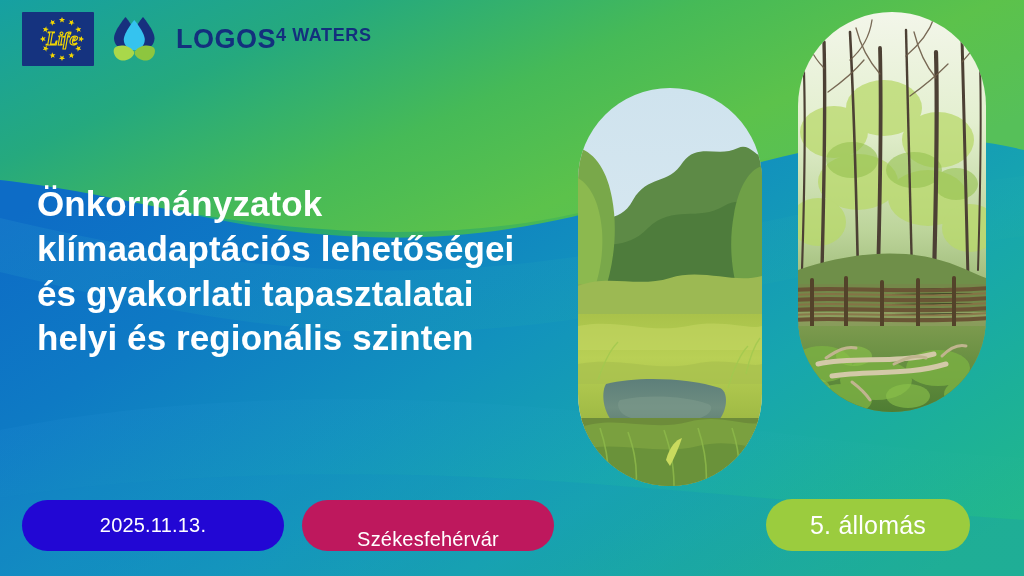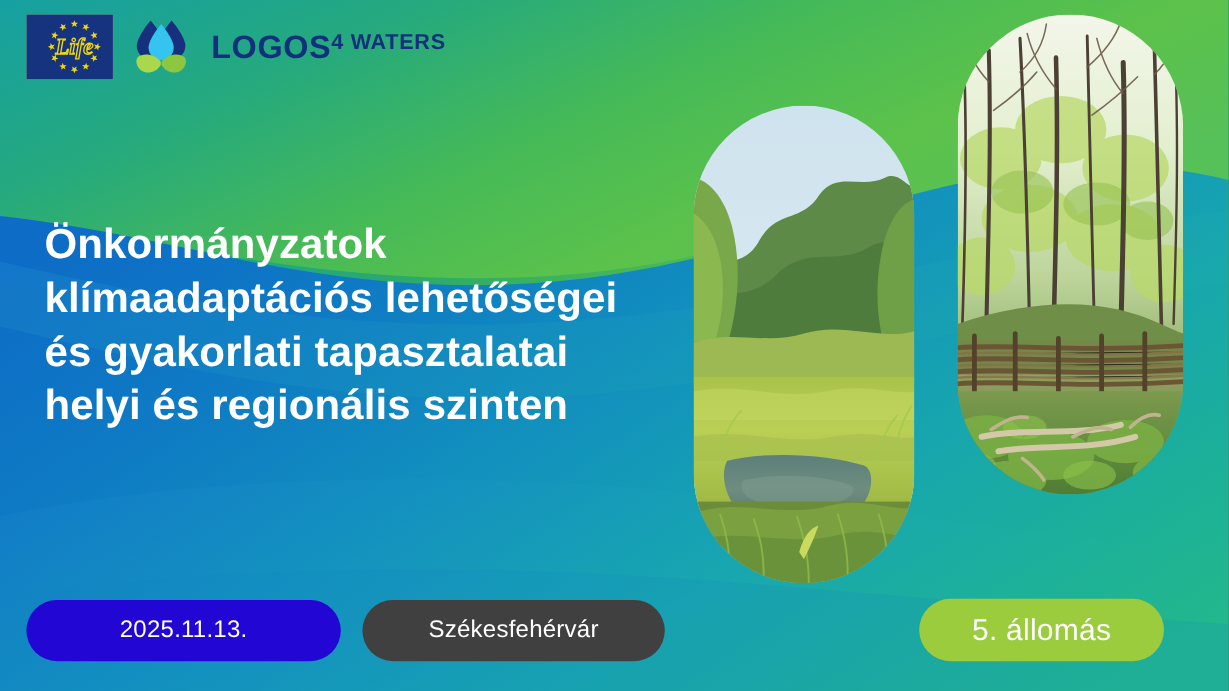--- a/index.html
+++ b/index.html
@@ -113,21 +113,22 @@
     top: 500px;
     width: 262px;
     height: 51px;
     background: #2207d4;
   }
   .badge-city {
     left: 302px;
     top: 500px;
     width: 252px;
     height: 51px;
-    background: #404040;
+    background: #be185d;
+    align-items: flex-end;
   }
   .badge-station {
     left: 766px;
     top: 499px;
     width: 204px;
     height: 52px;
     background: #9bcc3e;
     font-size: 25px;
   }
 

